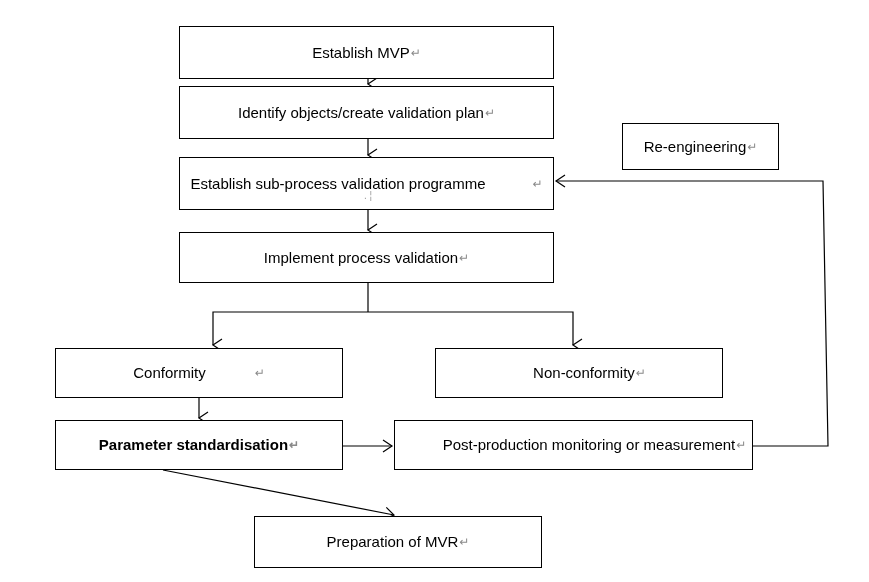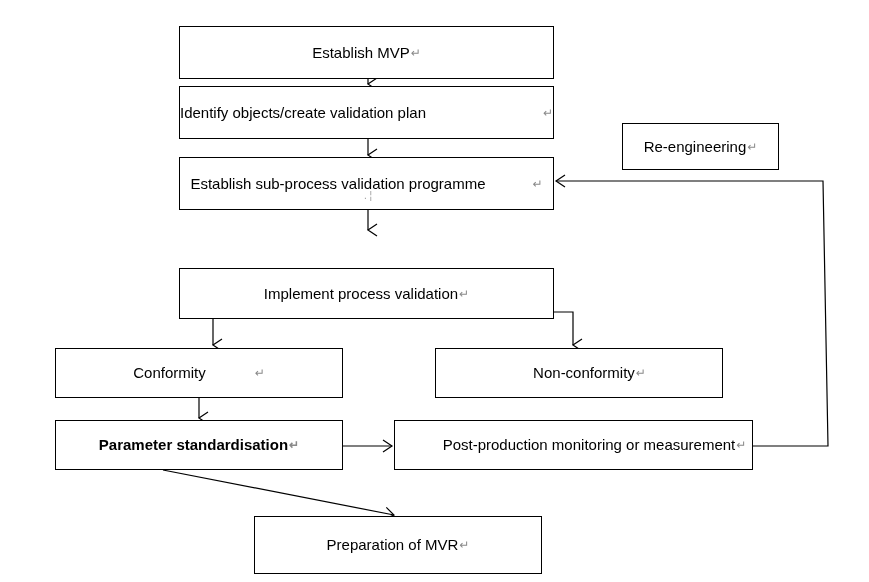--- a/index.html
+++ b/index.html
@@ -90,33 +90,33 @@
     <line x1="163" y1="470" x2="394" y2="515" stroke="#000000" stroke-width="1.2" marker-end="url(#arrowgeneric)"></line>
 
     <path d="M753,446 L828,446 L823,181 L556,181" fill="none" stroke="#000000" stroke-width="1.2" marker-end="url(#arrowgeneric)"></path>
   </svg>
 
   <div class="node" style="left:179px; top:26px; width:375px; height:53px;">
     <span class="node-label">Establish MVP</span>
       <span class="pilcrow">↵</span>
   </div>
 
-  <div class="node" style="left:179px; top:86px; width:375px; height:53px;justify-content:space-between;">
+  <div class="node" style="left:179px; top:86px; width:375px; height:53px;">
     <span class="node-label">Identify objects/create validation plan</span>
       <span class="pilcrow">↵</span>
   </div>
 
   <div class="node" style="left:179px; top:157px; width:375px; height:53px;gap:46px;">
     <span class="node-label">Establish sub-process validation programme</span>
       <span class="pilcrow">↵</span>
   </div>
 
   <div class="stray-mark" style="left:364px; top:190px;">. ¦</div>
 
-  <div class="node" style="left:179px; top:232px; width:375px; height:51px;margin-top:36px;">
+  <div class="node" style="left:179px; top:232px; width:375px; height:51px;">
     <span class="node-label">Implement process validation</span>
       <span class="pilcrow">↵</span>
   </div>
 
   <div class="node" style="left:622px; top:123px; width:157px; height:47px;">
     <span class="node-label">Re-engineering</span>
       <span class="pilcrow">↵</span>
   </div>
 
   <div class="node" style="left:55px; top:348px; width:288px; height:50px;gap:48px;">
@@ -132,18 +132,18 @@
   <div class="node" style="left:55px; top:420px; width:288px; height:50px;font-weight:bold;">
     <span class="node-label">Parameter standardisation</span>
       <span class="pilcrow">↵</span>
   </div>
 
   <div class="node" style="left:394px; top:420px; width:359px; height:50px;padding-left:42px;">
     <span class="node-label">Post-production monitoring or measurement</span>
       <span class="pilcrow">↵</span>
   </div>
 
-  <div class="node" style="left:254px; top:516px; width:288px; height:58px;text-align:center;">
+  <div class="node" style="left:254px; top:516px; width:288px; height:52px;text-align:center;">
     <span class="node-label">Preparation of MVR</span>
       <span class="pilcrow">↵</span>
   </div>
 
 </div>
 
 </body></html>

